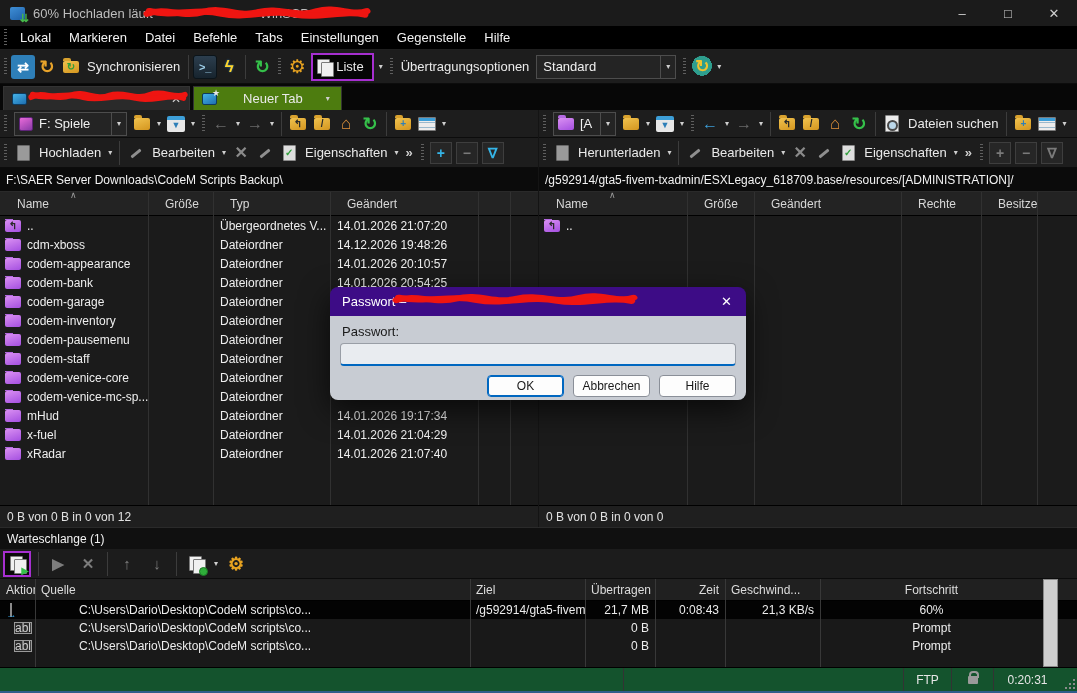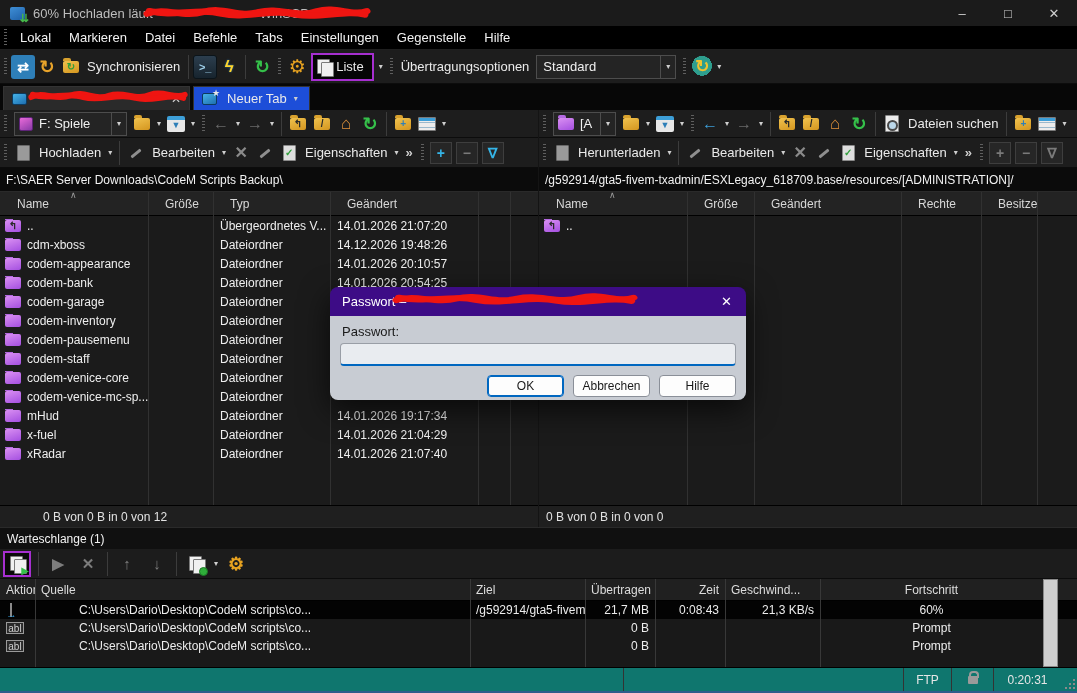--- a/index.html
+++ b/index.html
@@ -46,21 +46,21 @@
   .papers::after { left:4px; top:3px; }
   .combo { display:flex; align-items:center; height:24px; background:#242424; border:1px solid #4d4d4d; margin:0 3px; }
   .combo .cval { padding:0 6px; color:#f0f0f0; font-size:13px; white-space:nowrap; }
   .combo .cbtn { width:15px; align-self:stretch; display:flex; align-items:center; justify-content:center; border-left:1px solid #4d4d4d; }
   .ic-globe { background:radial-gradient(circle at 50% 45%, #2e9e8e 0 55%, transparent 56%); color:#f0c32e; font-weight:bold; font-size:17px; }
 
   
   .tabbar { position:absolute; left:0; top:84px; width:1077px; height:26px; background:#070707; display:flex; align-items:flex-end; }
   .tab { height:24px; display:flex; align-items:center; padding:0 8px; margin-left:3px; border:1px solid #333; border-bottom:none; }
   .tab.active { background:#2a2a2a; }
-  .tab.plain { background:#1d4ed8; }
+  .tab.plain { background:#4d7c0f;gap:16px; }
   .monitor { width:15px; height:12px; background:linear-gradient(150deg,#45b3e8,#1e6fb0); border:1px solid #0d3a5e; border-radius:2px; position:relative; flex:none; margin-right:6px; }
   .monitor.star::after { content:"★"; position:absolute; right:-4px; top:-6px; font-size:9px; color:#e8e8e8; }
   .tab .tclose { margin-left:10px; color:#cfcfcf; font-size:12px; }
   .tab .tgap { display:inline-block; width:128px; height:12px; }
 
   
   .ptool { position:absolute; top:110px; height:28px; background:#1d1d1d; display:flex; align-items:center; border-bottom:1px solid #0c0c0c; }
   .ptool.l { left:0; width:538px; }
   .ptool.r { left:539px; width:538px; }
   .fold { position:relative; width:16px; height:12px; border-radius:2px; background:linear-gradient(160deg,#f0c24e,#d4961f); flex:none; }
@@ -116,21 +116,21 @@
   .sortmark { position:absolute; top:-2px; left:70px; color:#9a9a9a; font-size:9px; }
   .frow { display:grid; height:19px; align-items:center; color:#eeeeee; font-size:12px; }
   .frow .cell { padding:0 7px; white-space:nowrap; overflow:hidden; }
   .frow .cell.r { text-align:right; }
   .namecell { display:flex; align-items:center; gap:6px; padding-left:5px; overflow:hidden; white-space:nowrap; }
   .colline { position:absolute; top:0; bottom:0; width:1px; background:#313131; }
 
   
   .pstatus { position:absolute; top:505px; height:22px; background:#1f1f1f; border-top:1px solid #000;
              display:flex; align-items:center; color:#e2e2e2; font-size:12px; }
-  .pstatus.l { left:0; width:538px;padding-left:36px; }
+  .pstatus.l { left:0; width:538px; }
   .pstatus.r { left:539px; width:538px; }
   .pstatus span { padding:0 7px; }
 
   
   .qtitle { position:absolute; left:0; top:527px; width:1077px; height:22px; background:#101010;
             border-top:1px solid #2a2a2a; display:flex; align-items:center; color:#f2f2f2; }
   .qtitle span { padding:0 7px; font-size:12px; }
   .qtools { position:absolute; left:0; top:549px; width:1077px; height:30px; background:#1c1c1c;
             display:flex; align-items:center; border-bottom:1px solid #0c0c0c; }
   .qbtn-active { width:28px; height:26px; border:2px solid #a62fd0; background:#0a0a0a; display:flex; align-items:center; justify-content:center; margin:0 3px; position:relative; }
@@ -143,26 +143,26 @@
   .qhead { display:grid; grid-template-columns:35px 435px 115px 70px 70px 95px 223px; height:22px; align-items:center;
            background:#202020; border-bottom:1px solid #000; color:#dcdcdc; position:relative; }
   .qrow { display:grid; grid-template-columns:35px 435px 115px 70px 70px 95px 223px; height:18px; align-items:center; color:#ececec; }
   .qrow.sel { background:#030303; }
   .qc { padding:0 6px; white-space:nowrap; overflow:hidden; font-size:12px; }
   .qc.r { text-align:right; }
   .qc.c { text-align:center; }
   .qc.src { padding-left:44px; }
   .qvline { position:absolute; top:0; bottom:0; width:1px; background:#383838; }
   .qscroll { position:absolute; left:1043px; top:0; width:15px; height:88px; background:#cfcfcf; border:1px solid #8a8a8a; }
-  .ablbox { width:18px; height:12px; border:1px solid #9a9a9a; color:#cfcfcf; font-size:10px; display:flex; align-items:center; justify-content:center; background:#2a2a2a; margin-left:0; }
+  .ablbox { width:18px; height:12px; border:1px solid #9a9a9a; color:#cfcfcf; font-size:12px; display:flex; align-items:center; justify-content:center; background:#2a2a2a; margin-left:8px; }
   .updoc { margin-left:4px; }
   .updoc::after { content:"→"; position:absolute; right:-6px; bottom:-3px; color:#35a0e0; font-size:11px; font-weight:bold; }
 
   
-  .bottombar { position:absolute; left:0; top:667px; width:1077px; height:24px; background:#0f766e;
+  .bottombar { position:absolute; left:0; top:667px; width:1077px; height:24px; background:#14532d;
                border-top:1px solid #000; display:flex; align-items:center; color:#e6e6e6; }
   .bseg { height:100%; display:flex; align-items:center; justify-content:center; border-left:1px solid #333; }
   .lock { width:10px; height:8px; background:#9a9a9a; border-radius:1px; position:relative; }
   .lock::before { content:""; position:absolute; left:1px; top:-5px; width:6px; height:5px; border:2px solid #9a9a9a; border-bottom:none; border-radius:4px 4px 0 0; }
   .sizegrip { position:absolute; right:2px; bottom:2px; width:12px; height:12px; }
   .sizegrip i { position:absolute; width:2px; height:2px; background:#8a8a8a; }
 
   
   .dialog { position:absolute; left:330px; top:287px; width:416px; height:113px; border-radius:8px; overflow:hidden;
             box-shadow:0 10px 30px rgba(0,0,0,.65); z-index:40; }

